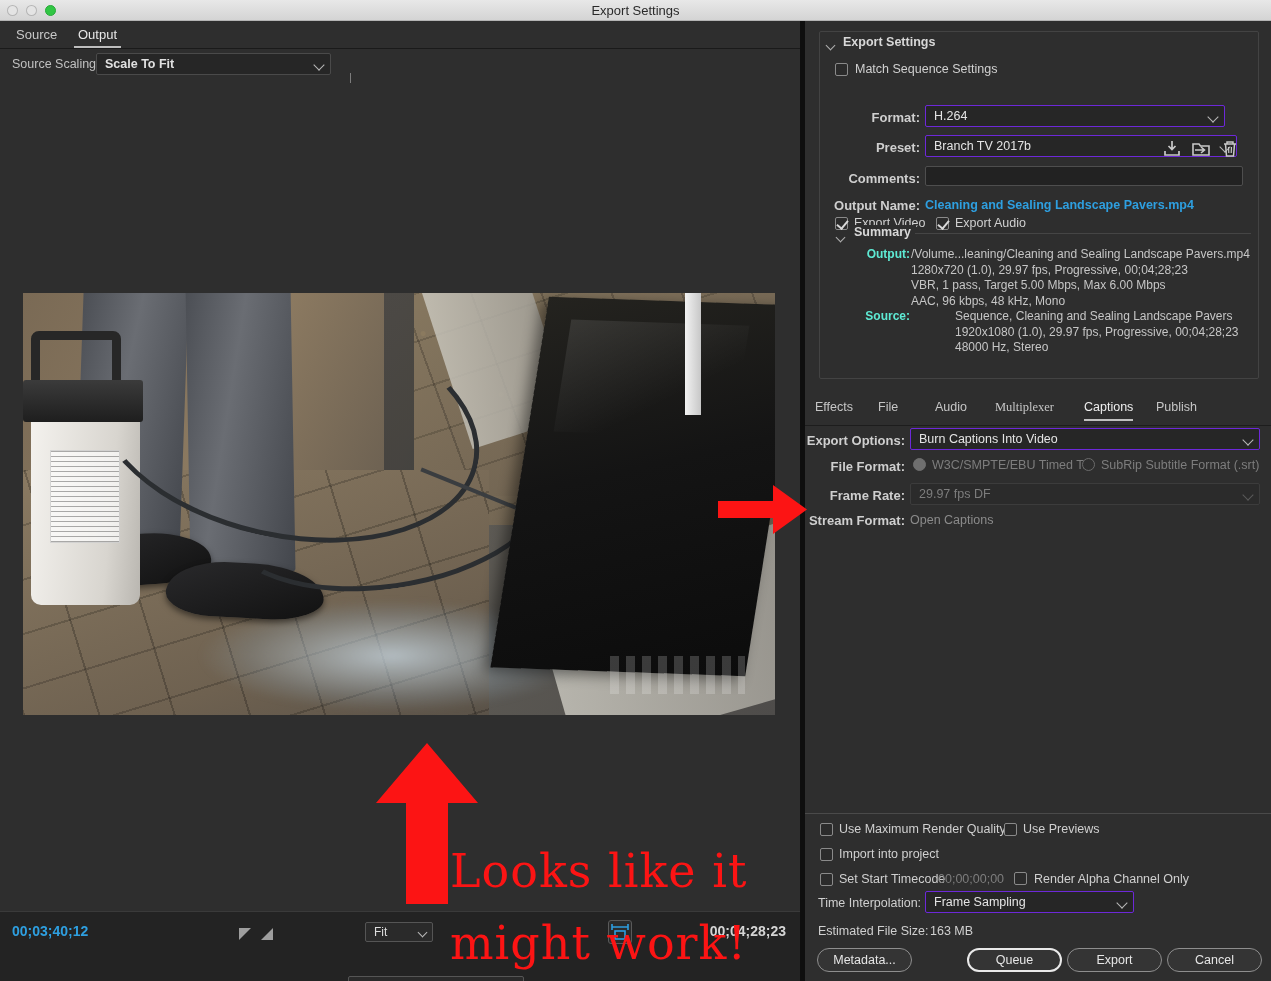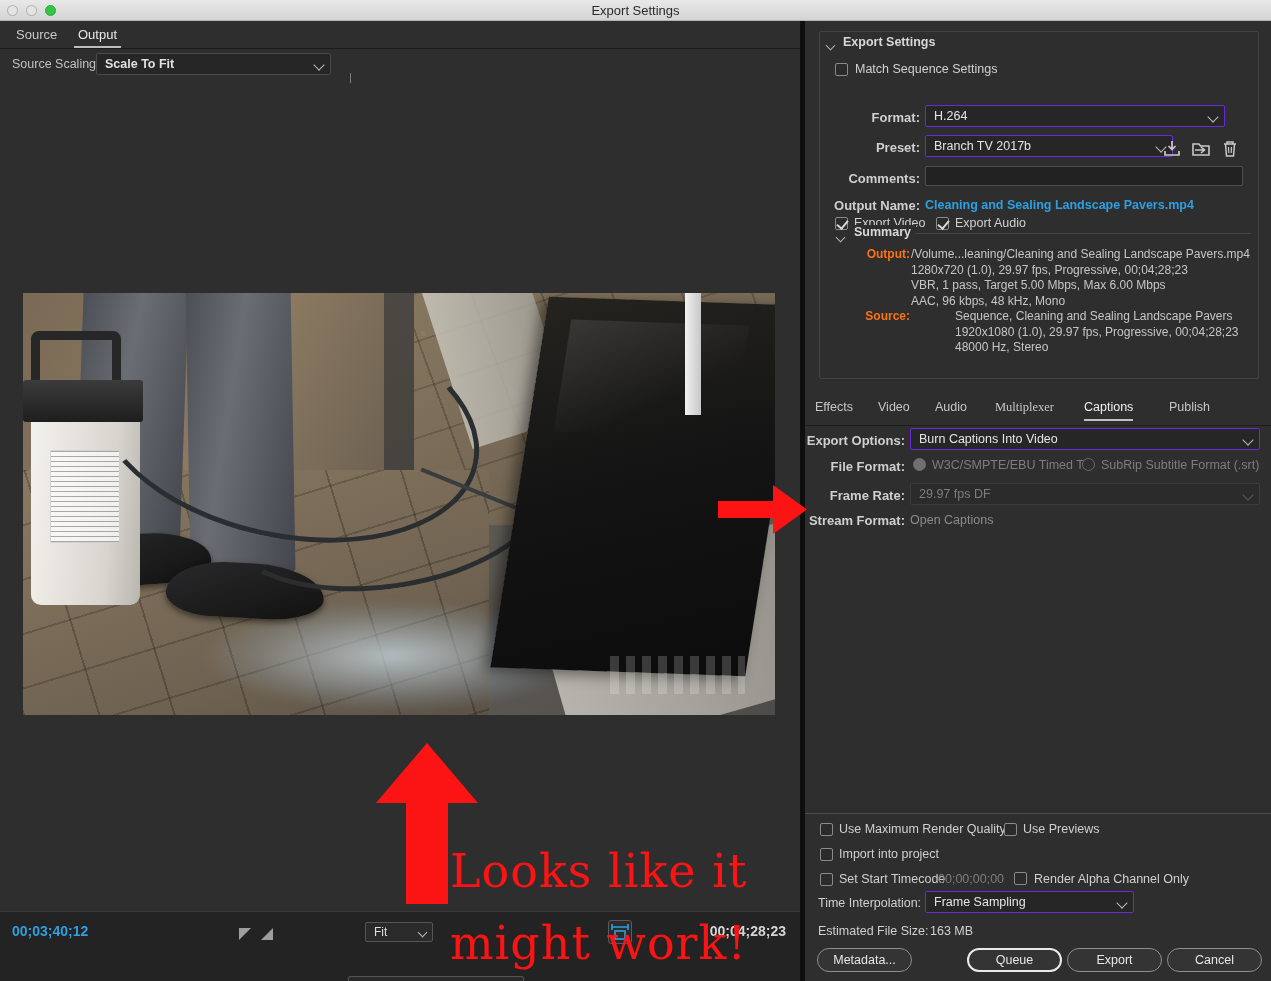--- a/index.html
+++ b/index.html
@@ -221,21 +221,21 @@
     position:absolute; width:13px; height:13px; background:#2b2b2b;
     border:1px solid #8a8a8a; border-radius:2px;
   }
   .cb.checked::after {
     content:""; position:absolute; left:3px; top:0px; width:5px; height:9px;
     border-right:2px solid #d8d8d8; border-bottom:2px solid #d8d8d8; transform:rotate(40deg);
   }
   .cb-text { position:absolute; font-size:12.5px; color:#d0d0d0; }
   .link { position:absolute; font-size:12.5px; color:#2e9fe0; font-weight:bold; }
 
-  .sum-label { position:absolute; font-size:12px; color:#f97316; font-weight:bold; text-align:right; }
+  .sum-label { position:absolute; font-size:12px; color:#5eead4; font-weight:bold; text-align:right; }
   .sum-val { position:absolute; font-size:12px; color:#c6c6c6; line-height:15.5px; white-space:pre-line; }
 
   
   .picon { position:absolute; top:118px; width:20px; height:20px; }
 
   
   .rtabs { position:absolute; left:805px; top:398px; width:540px; height:26px; }
   .rtab { position:absolute; top:2px; font-size:12.5px; color:#c6c6c6; padding-bottom:5px; }
   .rtab.active { color:#eee; border-bottom:2px solid #c0c0c0; }
   .rtabs-line { position:absolute; left:805px; top:425px; width:466px; height:1px; background:#1d1d1d; }
@@ -393,21 +393,21 @@
     <div class="cb" style="left:30px; top:42px;"></div>
     <div class="cb-text" style="left:50px; top:41px;">Match Sequence Settings</div>
 
     <div class="r-label b" style="left:0px; top:89px; width:115px;">Format:</div>
     <div class="r-select" style="left:120px; top:84px; width:300px;">
       <span>H.264</span>
       <i class="chev"></i>
     </div>
 
     <div class="r-label b" style="left:0px; top:119px; width:115px;">Preset:</div>
-    <div class="r-select" style="left:120px; top:114px; width:248px;">
+    <div class="r-select" style="left:120px; top:114px; width:312px;">
       <span>Branch TV 2017b</span>
       <i class="chev"></i>
     </div>
 
     <svg class="picon" style="left:357px" viewBox="0 0 20 20">
       <path d="M10 2 L10 10 M6.5 7 L10 10.5 L13.5 7" stroke="#c9c9c9" stroke-width="1.7" fill="none"></path>
       <path d="M3 12 L3 16 L17 16 L17 12" stroke="#c9c9c9" stroke-width="1.7" fill="none"></path>
     </svg>
     <svg class="picon" style="left:386px" viewBox="0 0 20 20">
       <path d="M2 5 L8 5 L9.5 7 L18 7 L18 16 L2 16 Z" stroke="#c9c9c9" stroke-width="1.6" fill="none"></path>
@@ -443,25 +443,25 @@
 AAC, 96 kbps, 48 kHz, Mono</div>
 
     <div class="sum-label" style="left:0px; top:288px; width:105px;">Source:</div>
     <div class="sum-val" style="left:106px; top:288px; width:350px;margin-left:44px;">Sequence, Cleaning and Sealing Landscape Pavers
 1920x1080 (1.0), 29.97 fps, Progressive, 00;04;28;23
 48000 Hz, Stereo</div>
   </div>
 
   <div class="rtabs">
     <div class="rtab" style="left:10px;">Effects</div>
-    <div class="rtab" style="left:73px;">Video</div>
+    <div class="rtab" style="left:73px;">File</div>
     <div class="rtab" style="left:130px;">Audio</div>
     <div class="rtab" style="left:190px;font-family:Liberation Serif, serif;">Multiplexer</div>
     <div class="rtab active" style="left:279px;">Captions</div>
-    <div class="rtab" style="left:364px;">Publish</div>
+    <div class="rtab" style="left:351px;">Publish</div>
   </div>
   <div class="rtabs-line"></div>
 
   <div style="position:absolute;left:805px;top:426px;width:466px;height:120px;">
     <div class="r-label b" style="left:0px; top:7px; width:100px;">Export Options:</div>
     <div class="r-select" style="left:105px; top:2px; width:350px;">
       <span>Burn Captions Into Video</span>
       <i class="chev"></i>
     </div>
 

